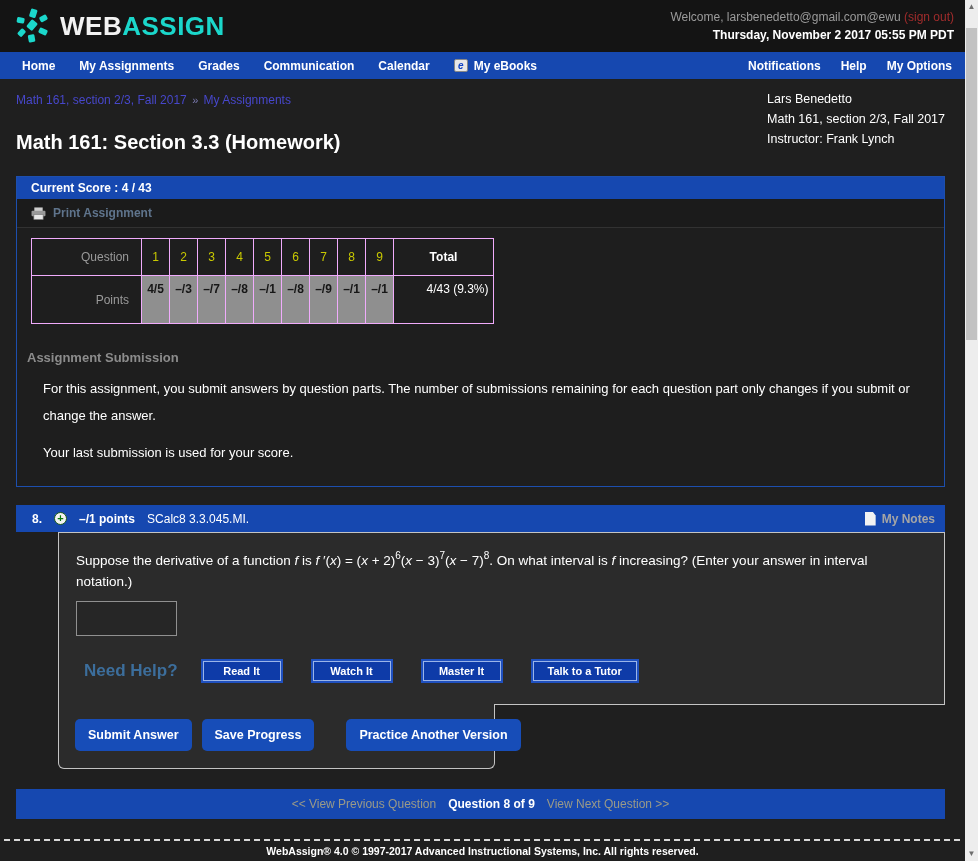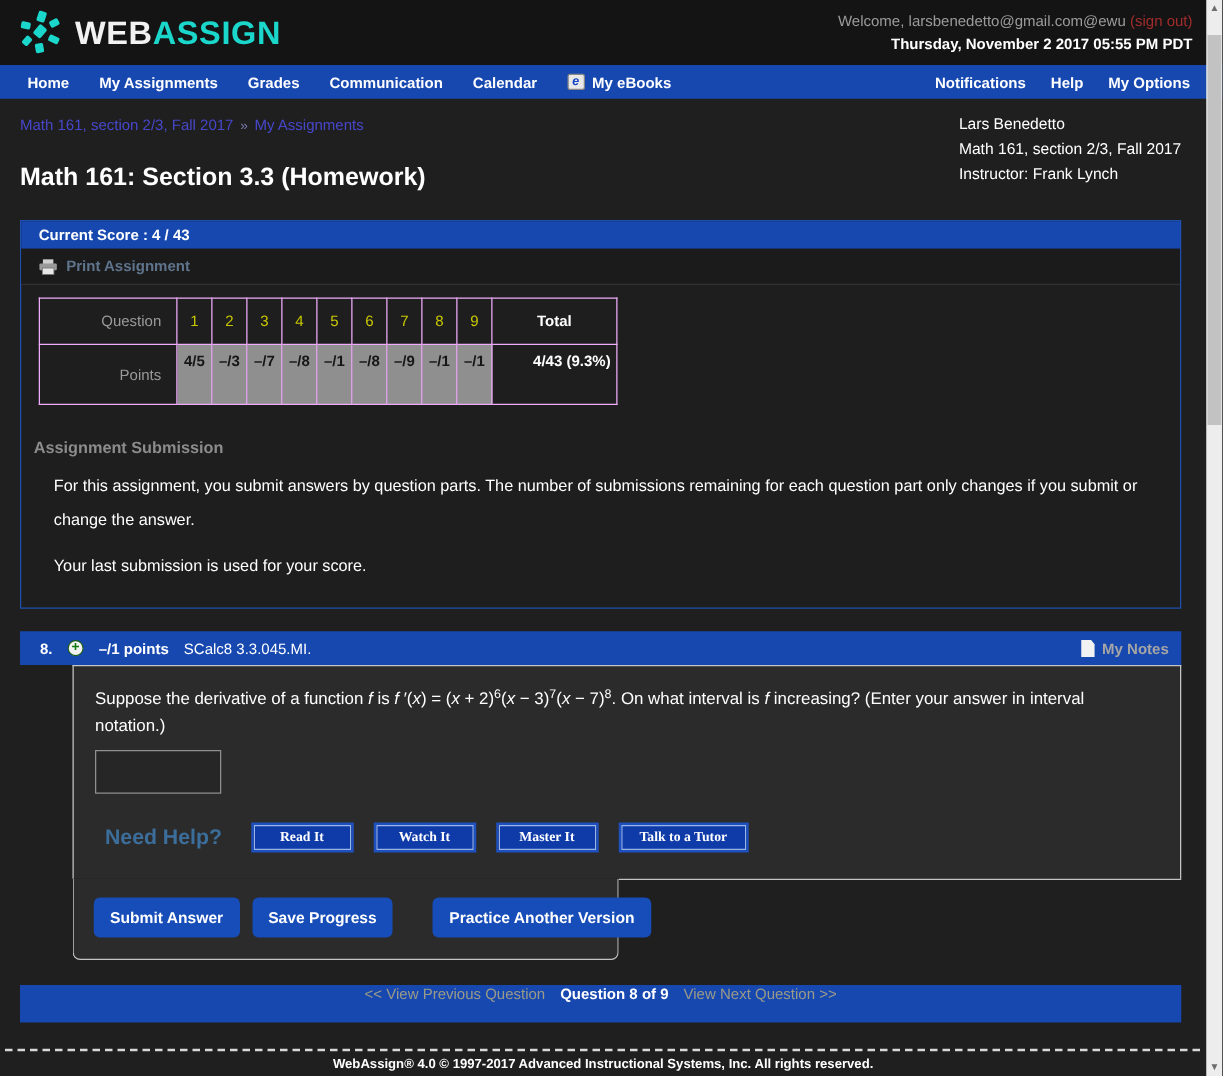--- a/index.html
+++ b/index.html
@@ -48,49 +48,49 @@
   .print-link { color:#5f748c; font-weight:bold; cursor:pointer; }
   .printer-icon { width:15px; height:13px; display:inline-block; }
   .score-table { border-collapse:collapse; margin:10px 0 0 14px; }
   .score-table td { border:1px solid #f0abfc; text-align:center; }
   .score-table .lbl { color:#9a9a9a; text-align:right; padding:0 12px; width:110px; }
   .score-table .qhead td { height:37px; }
   .score-table .qnum { width:28px; color:#c9c900; cursor:pointer; }
   .score-table .total-h { width:100px; font-weight:bold; color:#fff; }
   .score-table .prow td { height:48px; }
   .score-table .pcell { background:#8f8f8f; color:#161616; font-weight:bold; vertical-align:top; padding-top:6px; }
-  .score-table .total-v { font-weight:bold; vertical-align:top; padding-top:6px;padding-left:28px; }
+  .score-table .total-v { font-weight:normal; vertical-align:top; padding-top:6px;padding-left:28px; }
   .sec-head { color:#8c8c8c; font-size:13px; font-weight:bold; margin:26px 0 0 10px; }
   .sec-text { color:#fff; font-size:13px; line-height:27px; margin:10px 0 0 26px; max-width:880px; }
   .assignment-box .last { margin-bottom:20px; }
   
   .q-section { margin-top:18px; }
   .q-header { background:#1648b0; height:27px; display:flex; align-items:center; padding:0 10px 0 16px; gap:12px; }
   .q-num { font-weight:bold; }
   .plus-icon { width:13px; height:13px; border-radius:50%; background:#f2f2f2; border:1px solid #1a5c1a; color:#0b7a0b; font-weight:bold; font-size:11px; line-height:11px; text-align:center; cursor:pointer; }
   .q-points { font-weight:bold; }
   .q-code { font-size:12px; }
   .q-notes { margin-left:auto; display:flex; align-items:center; gap:6px; color:#a5a5a5; font-weight:bold; cursor:pointer;text-align:center; }
   .note-icon { width:11px; height:14px; background:#f2f2f2; clip-path:polygon(0 0,72% 0,100% 28%,100% 100%,0 100%); display:inline-block; }
   .q-wrap { margin-left:42px; }
   .q-main { border:1px solid #c4c4c4; border-bottom:none; background:#2b2b2b; padding:12px 18px 14px 17px; }
   .q-text { font-size:13.5px; line-height:21px; color:#fff; max-width:870px; }
   .q-text sup { font-size:10px; }
   .answer-input { width:101px; height:35px; background:#262626; border:1px solid #909090; margin-top:9px; color:#fff; font-size:13px; padding:0 6px; }
   .needhelp-row { display:flex; align-items:center; margin:22px 0 6px 8px; gap:22px; }
   .needhelp-label { color:#3c6e9c; font-size:17px; font-weight:bold; }
-  .help-btns { display:flex; gap:14px;font-family:Liberation Serif, serif; }
+  .help-btns { display:flex; gap:26px; }
   .help-btn { background:#0e3ba8; color:#fff; font-weight:bold; font-size:11px; border:1px solid #9ab4e8; outline:2px solid #1f50bf; margin:3px; padding:3px 14px; min-width:78px; text-align:center; cursor:pointer; font-family:inherit; }
   .q-bottom-row { display:flex; }
   .q-actions { width:437px; border:1px solid #c4c4c4; border-top:none; border-radius:0 0 6px 6px; background:#2b2b2b; padding:10px 14px 12px 16px; display:flex; align-items:center; gap:10px; }
   .q-fill { flex:1; border-top:1px solid #c4c4c4; }
   .action-btn { background:#174db8; color:#fff; font-weight:bold; font-size:12.5px; border:none; border-radius:5px; padding:9px 13px; cursor:pointer; font-family:inherit; white-space:nowrap; }
   .action-divider { width:1px; height:42px; background:#cfcfcf; margin:0 6px; }
   
-  .bottom-bar { margin-top:20px; background:#1648b0; height:30px; display:flex; justify-content:center; gap:12px; }
+  .bottom-bar { margin-top:20px; background:#1648b0; height:30px; display:flex; align-items:center; justify-content:center; gap:12px; }
   .bn-muted { color:#9a9a88; cursor:pointer; }
   .bn-current { color:#fff; font-weight:bold; }
   .dashes { position:absolute; left:4px; right:18px; top:839px; border-top:2px dashed #d8d8d8; }
   .footer-text { position:absolute; left:0; right:13px; top:845px; text-align:center; font-size:10.5px; font-weight:bold; color:#fff; }
 </style>
 </head>
 <body>
 
 <div class="scrollbar">
   <div class="arrow up">▲</div>

